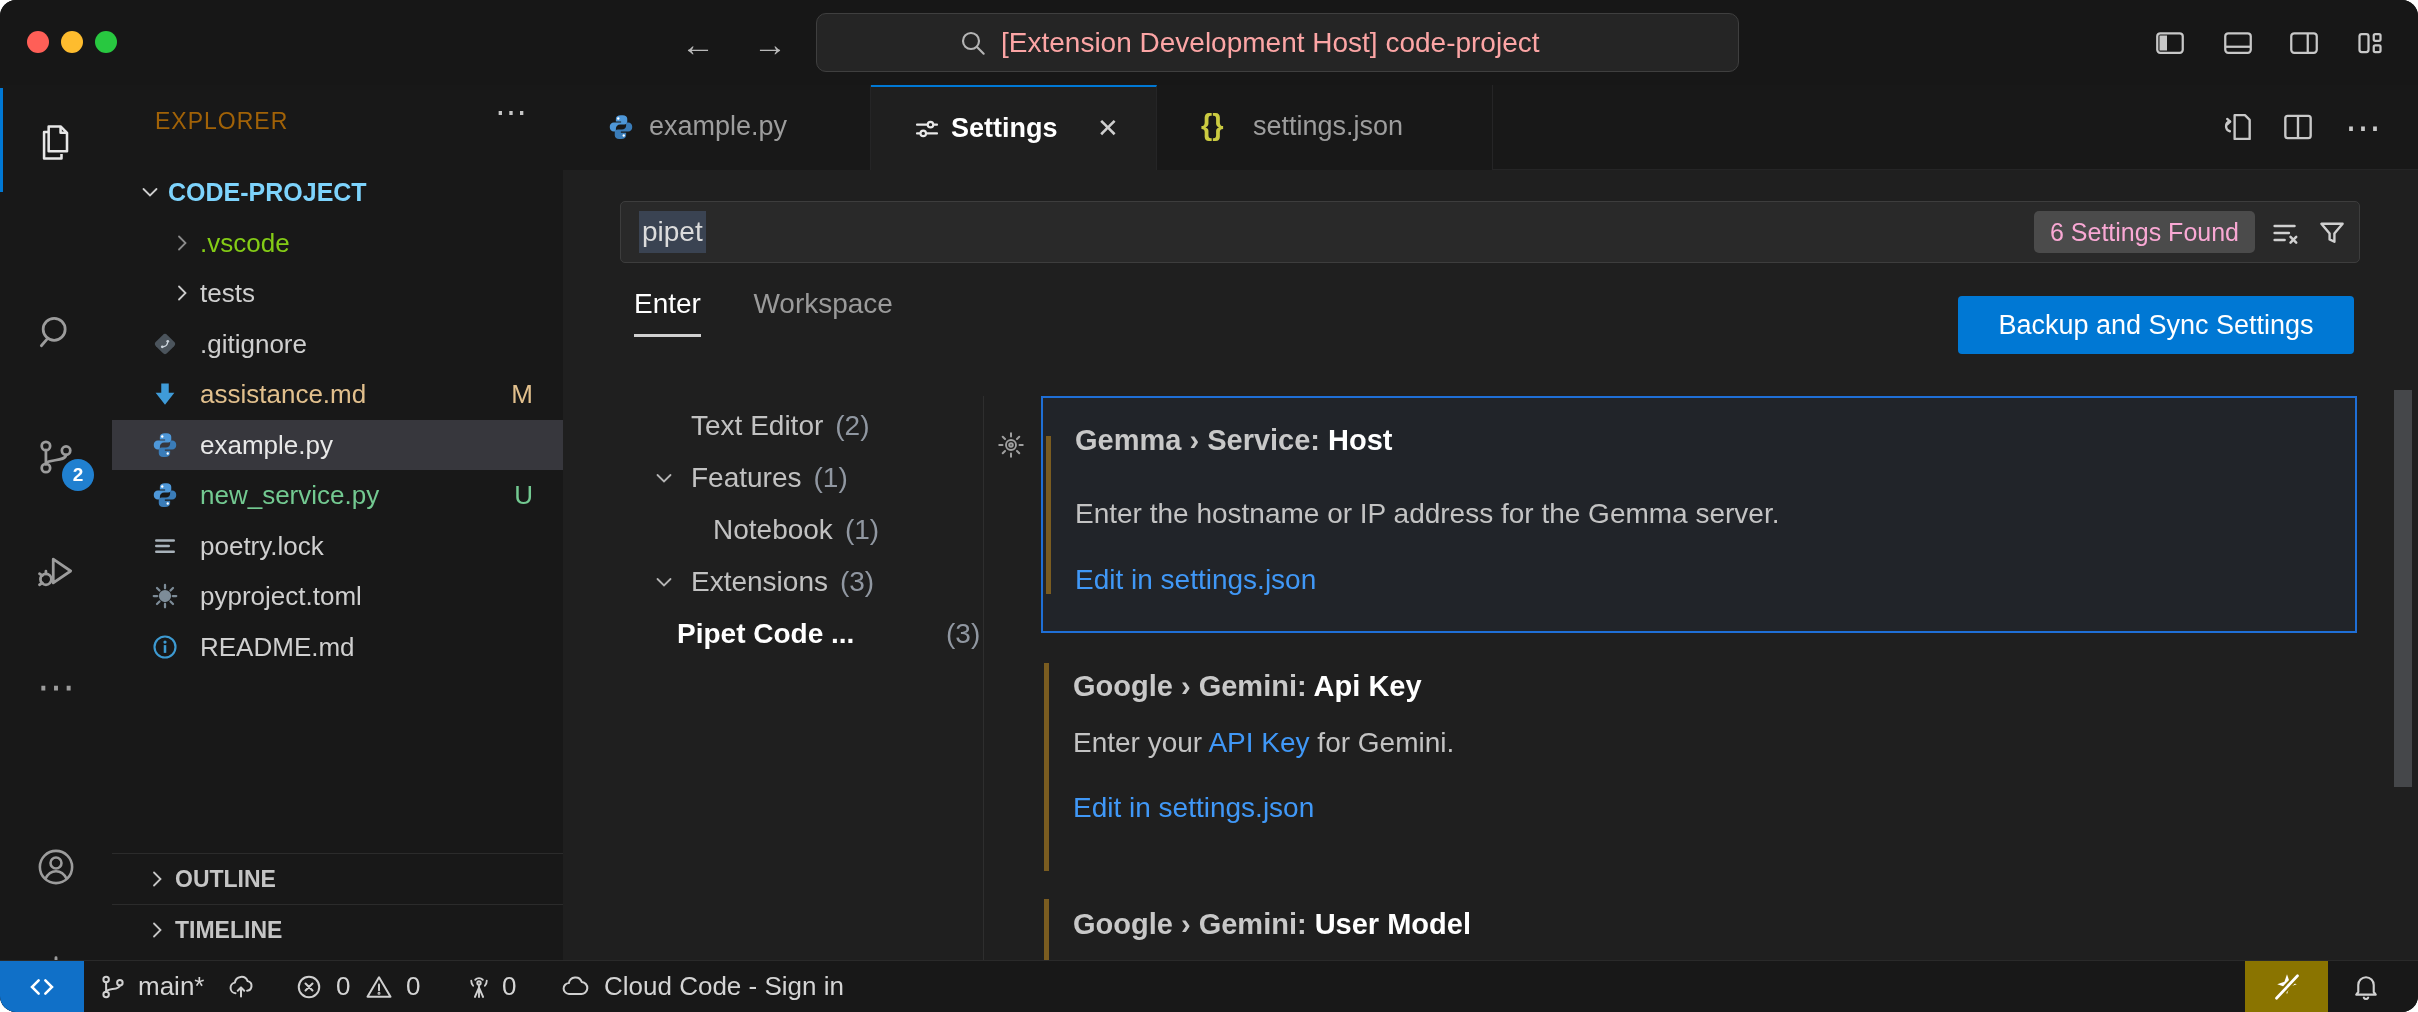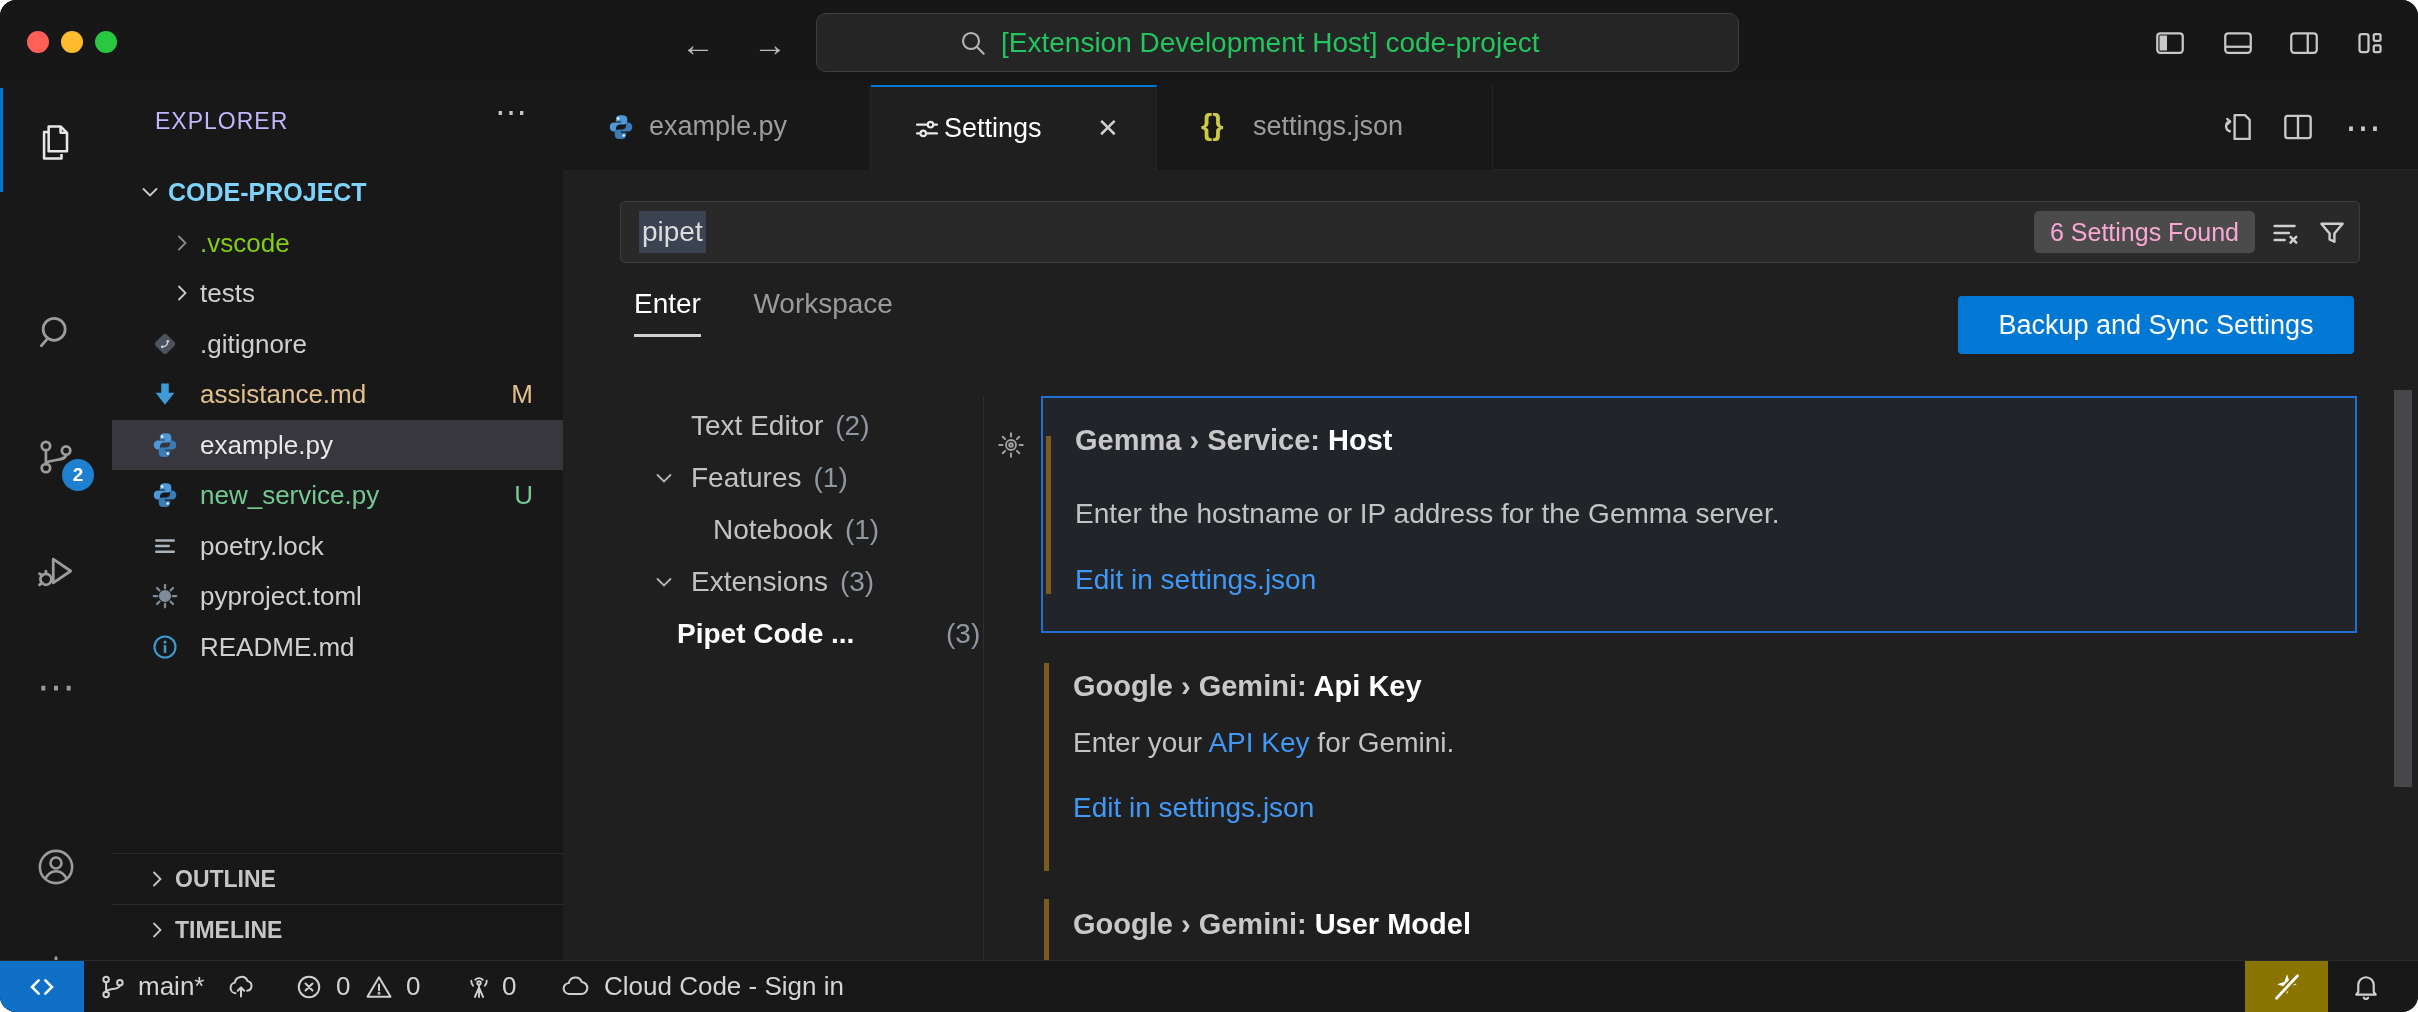--- a/index.html
+++ b/index.html
@@ -4,29 +4,29 @@
 <style>
   html,body{margin:0;padding:0;background:#ffffff;font-family:"Liberation Sans",sans-serif;}
   #window{position:relative;width:2418px;height:1012px;background:#1f1f1f;border-radius:16px;overflow:hidden;}
   .abs{position:absolute;}
   
   #titlebar{left:0;top:0;width:2418px;height:85px;background:#171717;}
   .tl{width:22px;height:22px;border-radius:50%;top:31px;}
   .navarrow{top:22px;width:44px;height:44px;color:#b9b9b9;font-size:34px;line-height:44px;text-align:center;}
   .i-back::before{content:"\2190";} .i-fwd::before{content:"\2192";}
   #cmdcenter{left:816px;top:13px;width:921px;height:57px;background:#252525;border:1px solid #3f3f3f;border-radius:10px;}
-  #cmdcenter .txt{left:184px;top:0;line-height:57px;font-size:28px;color:#22c55e;}
+  #cmdcenter .txt{left:184px;top:0;line-height:57px;font-size:28px;color:#fca5a5;}
   
   #activitybar{left:0;top:85px;width:112px;height:875px;background:#181818;}
   .act{width:44px;height:44px;left:34px;}
   .badge{position:absolute;width:32px;height:32px;border-radius:50%;background:#2080d0;color:#fff;font-size:19px;font-weight:bold;text-align:center;line-height:32px;}
   #act-indicator{left:0;top:3px;width:3px;height:104px;background:#0078d4;}
   
   #sidebar{left:112px;top:85px;width:451px;height:875px;background:#181818;border-right:1px solid #2b2b2b;}
-  .sbheader{left:43px;top:23px;font-size:23px;letter-spacing:1px;color:#c4b5fd;}
+  .sbheader{left:43px;top:23px;font-size:23px;letter-spacing:1px;color:#a16207;}
   .treerow{left:0;width:451px;height:50px;line-height:50px;font-size:26px;color:#cfcfcf;}
   .treerow .lbl{position:absolute;left:88px;white-space:nowrap;}
   .treerow .icon{position:absolute;left:38px;top:10px;width:30px;height:30px;}
   .treerow .chev{position:absolute;left:58px;top:13px;width:24px;height:24px;color:#cccccc;}
   .gitbadge{position:absolute;right:30px;font-size:26px;}
   .dim{color:#84cc16;}
   .sechead{left:0;width:451px;height:50px;line-height:50px;border-top:1px solid #2b2b2b;font-size:23px;font-weight:bold;color:#c5c5c5;background:#181818;}
   
   #tabbar{left:563px;top:85px;width:1855px;height:85px;background:#181818;border-bottom:1px solid #252526;box-sizing:border-box;}
   .tab{top:0;height:85px;box-sizing:border-box;border-right:1px solid #252526;font-size:27px;}
@@ -300,21 +300,21 @@
     </div>
     <div class="abs tab tab-active" style="left:308px;width:286px">
       <span class="abs" style="left:41px;top:27px">
           <svg width="30" height="30" viewBox="0 0 24 24" fill="none" stroke="#e8e8e8" stroke-width="1.7" stroke-linecap="round">
             <line x1="4" y1="8.5" x2="20" y2="8.5"></line>
             <circle cx="14.8" cy="8.5" r="2.2" fill="#1f1f1f"></circle>
             <line x1="4" y1="15.5" x2="20" y2="15.5"></line>
             <circle cx="9" cy="15.5" r="2.2" fill="#1f1f1f"></circle>
           </svg>
         </span>
-      <span class="tlabel" style="left:73px;font-weight:400">Settings</span>
+      <span class="tlabel" style="left:80px;font-weight:700">Settings</span>
       <span class="abs i-close" style="left:226px;top:0;line-height:83px;font-size:26px;color:#cfcfcf"></span>
     </div>
     <div class="abs tab tab-inactive" style="left:594px;width:336px">
       <span class="abs i-braces" style="left:44px;top:0;line-height:81px;font-size:29px;font-weight:bold;color:#cbcb41"></span>
       <span class="tlabel" style="left:96px">settings.json</span>
     </div>
     <span class="abs" style="left:1655px;top:23px">
       <svg width="38" height="38" viewBox="0 0 24 24" fill="none" stroke="#c8c8c8" stroke-width="1.5" stroke-linejoin="round">
           <path d="M10.5 4.5H17l3 3v12H10.5z"></path>
           <path d="M7.5 8.5c-3.2.8-3.2 5.4 0 6.2" stroke-linecap="round"></path>

